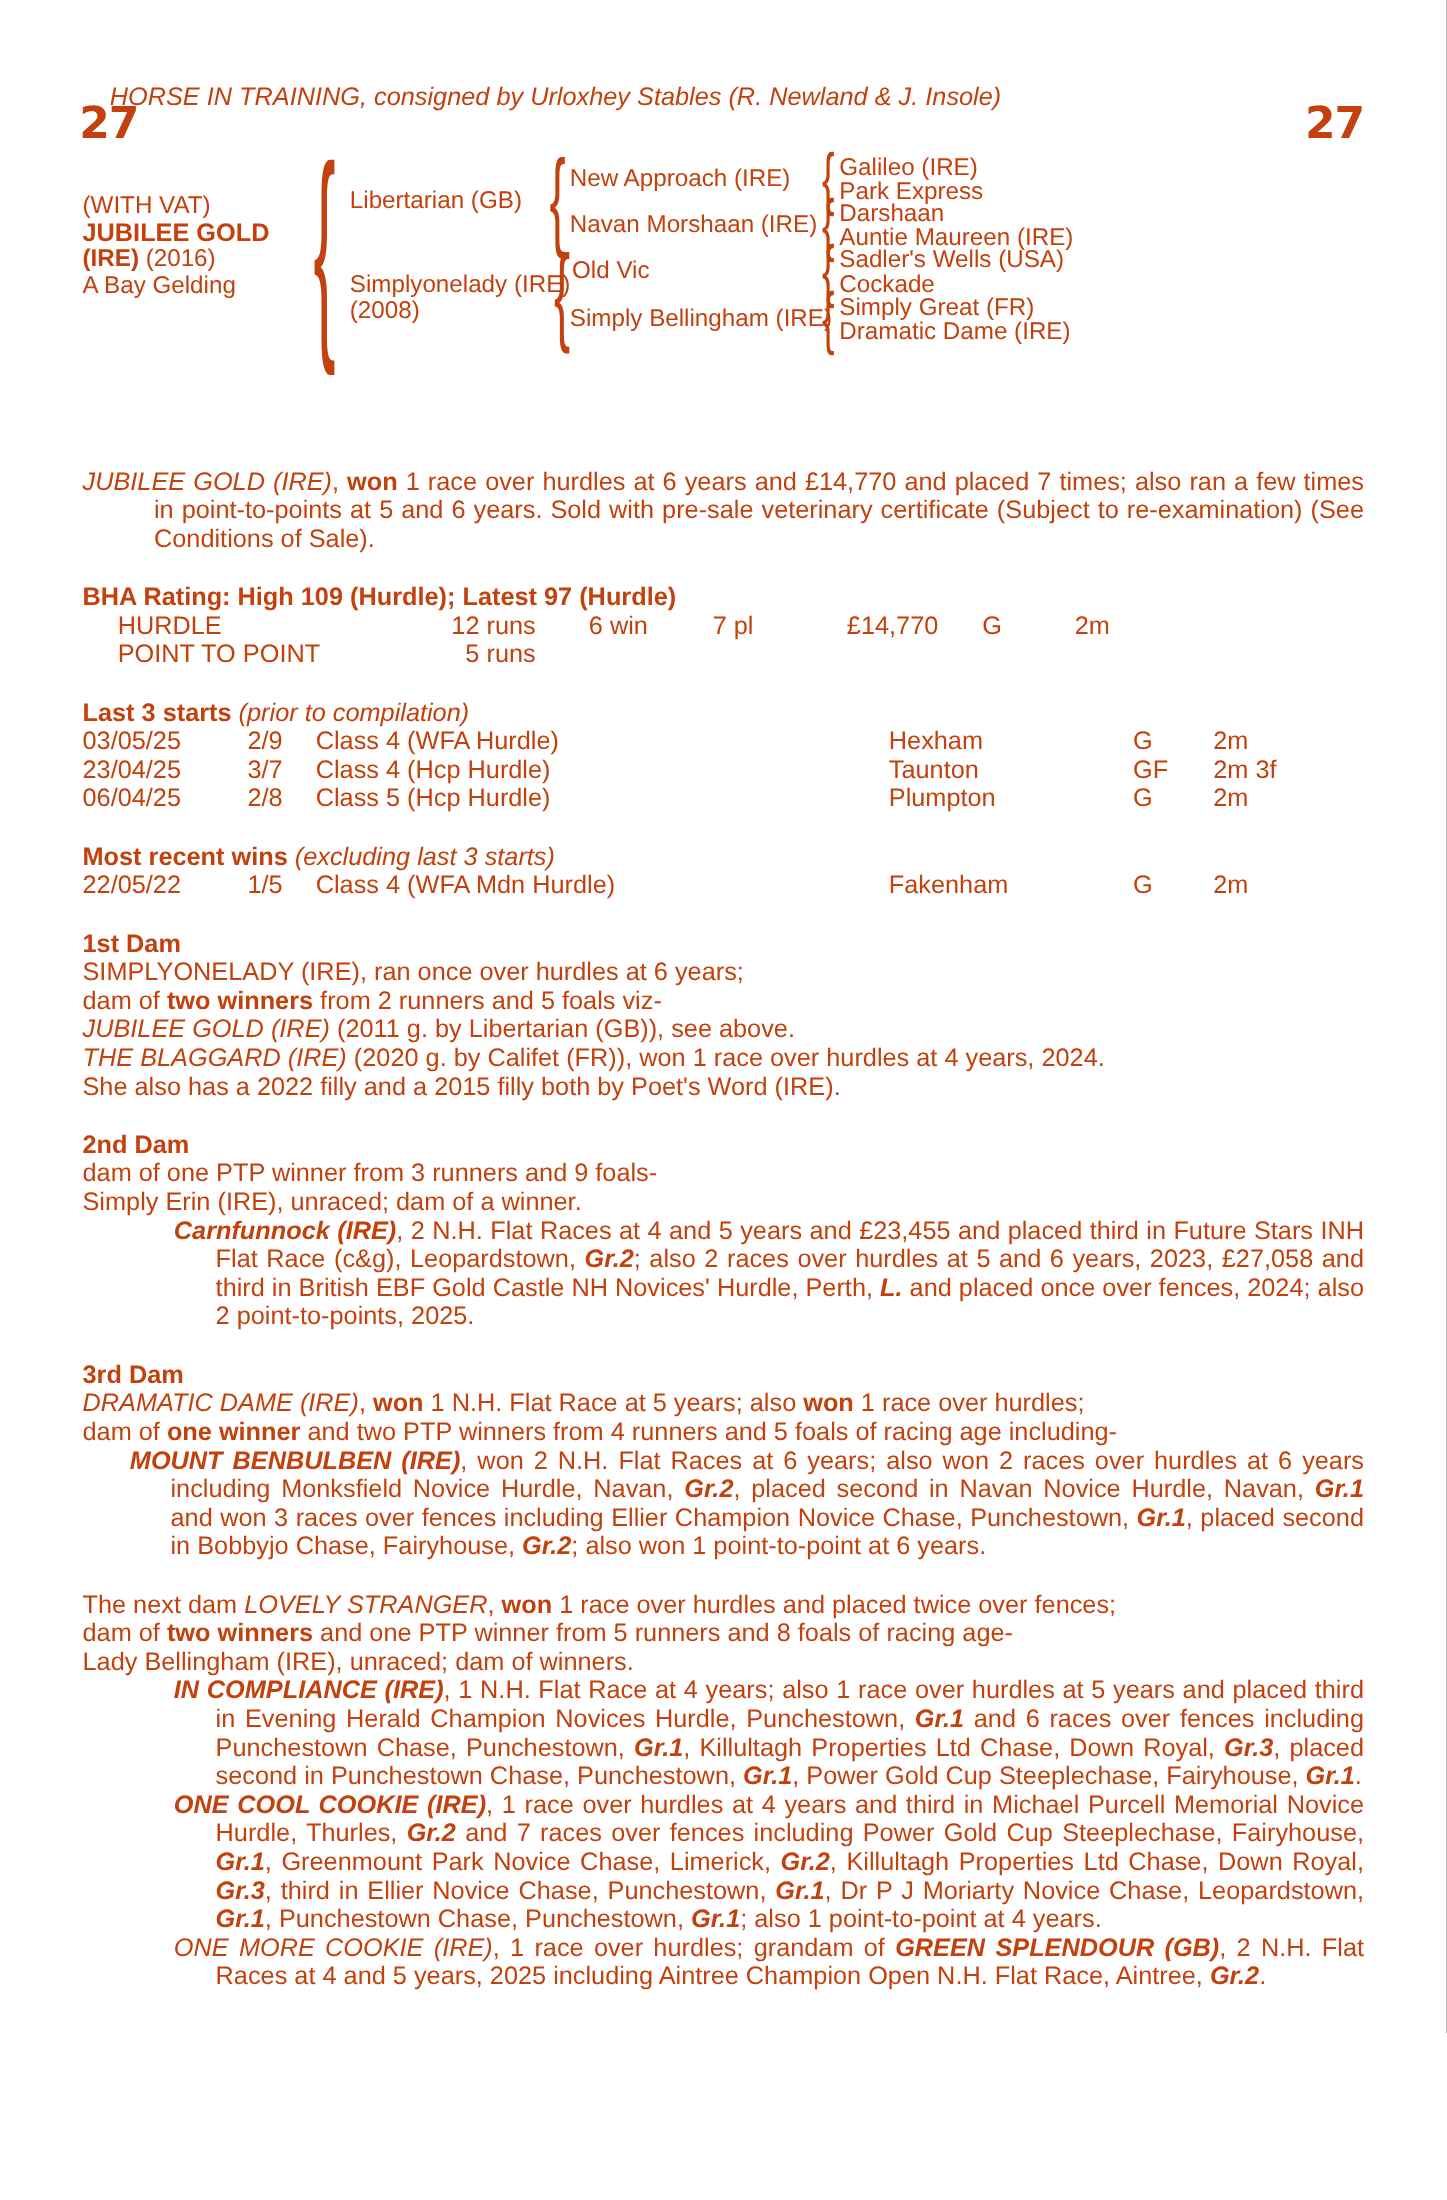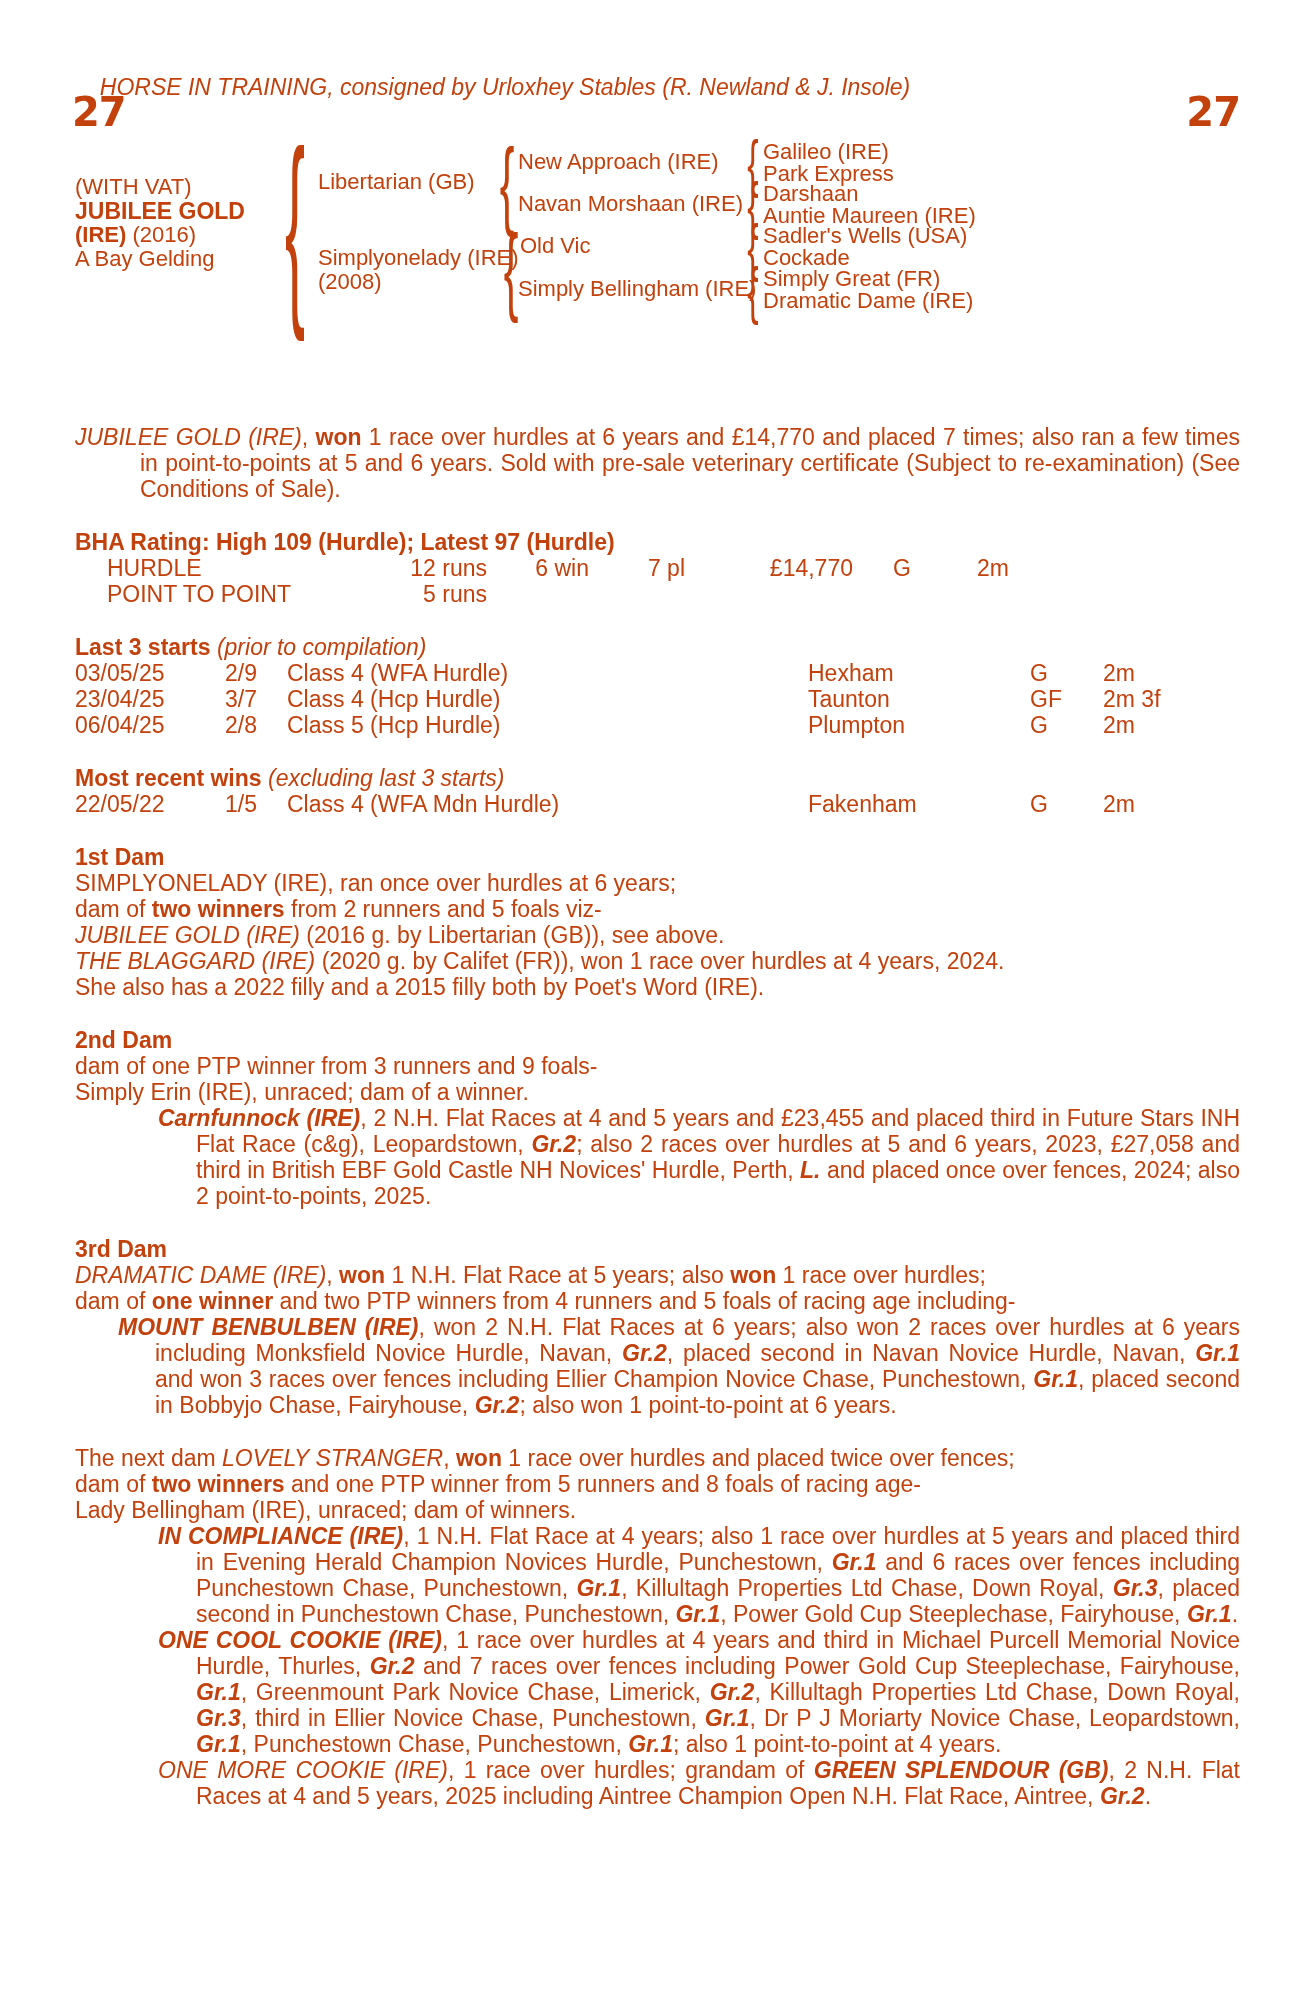--- a/index.html
+++ b/index.html
@@ -184,21 +184,21 @@
       <span>1/5</span>
       <span>Class 4 (WFA Mdn Hurdle)</span>
       <span>Fakenham</span>
       <span>G</span>
       <span>2m</span>
     </div>
 
     <p class="b sec-gap">1st Dam</p>
     <p>SIMPLYONELADY (IRE), ran once over hurdles at 6 years;</p>
     <p><span>dam of </span><span class="rb">two winners</span><span> from 2 runners and 5 foals viz-</span></p>
-    <p class="ind1"><span class="ri">JUBILEE GOLD (IRE)</span><span> (2016 g. by Libertarian (GB)), see above.</span></p>
+    <p class="ind1"><span class="ri">JUBILEE GOLD (IRE)</span><span> (2011 g. by Libertarian (GB)), see above.</span></p>
     <p class="ind1"><span class="ri">THE BLAGGARD (IRE)</span><span> (2020 g. by Califet (FR)), won 1 race over hurdles at 4 years, 2024.</span></p>
     <p>She also has a 2022 filly and a 2015 filly both by Poet's Word (IRE).</p>
 
     <p class="b sec-gap">2nd Dam</p>
     <p>dam of one PTP winner from 3 runners and 9 foals-</p>
     <p class="ind1">Simply Erin (IRE), unraced; dam of a winner.</p>
     <p class="prod2 just"><span class="rb ri">Carnfunnock (IRE)</span><span>, 2 N.H. Flat Races at 4 and 5 years and £23,455 and placed third in Future Stars INH Flat Race (c&amp;g), Leopardstown, </span><span class="rb ri">Gr.2</span><span>; also 2 races over hurdles at 5 and 6 years, 2023, £27,058 and third in British EBF Gold Castle NH Novices' Hurdle, Perth, </span><span class="rb ri">L.</span><span> and placed once over fences, 2024; also 2 point-to-points, 2025.</span></p>
 
     <p class="b sec-gap">3rd Dam</p>
     <p><span class="ri">DRAMATIC DAME (IRE)</span><span>, </span><span class="rb">won</span><span> 1 N.H. Flat Race at 5 years; also </span><span class="rb">won</span><span> 1 race over hurdles;</span></p>

